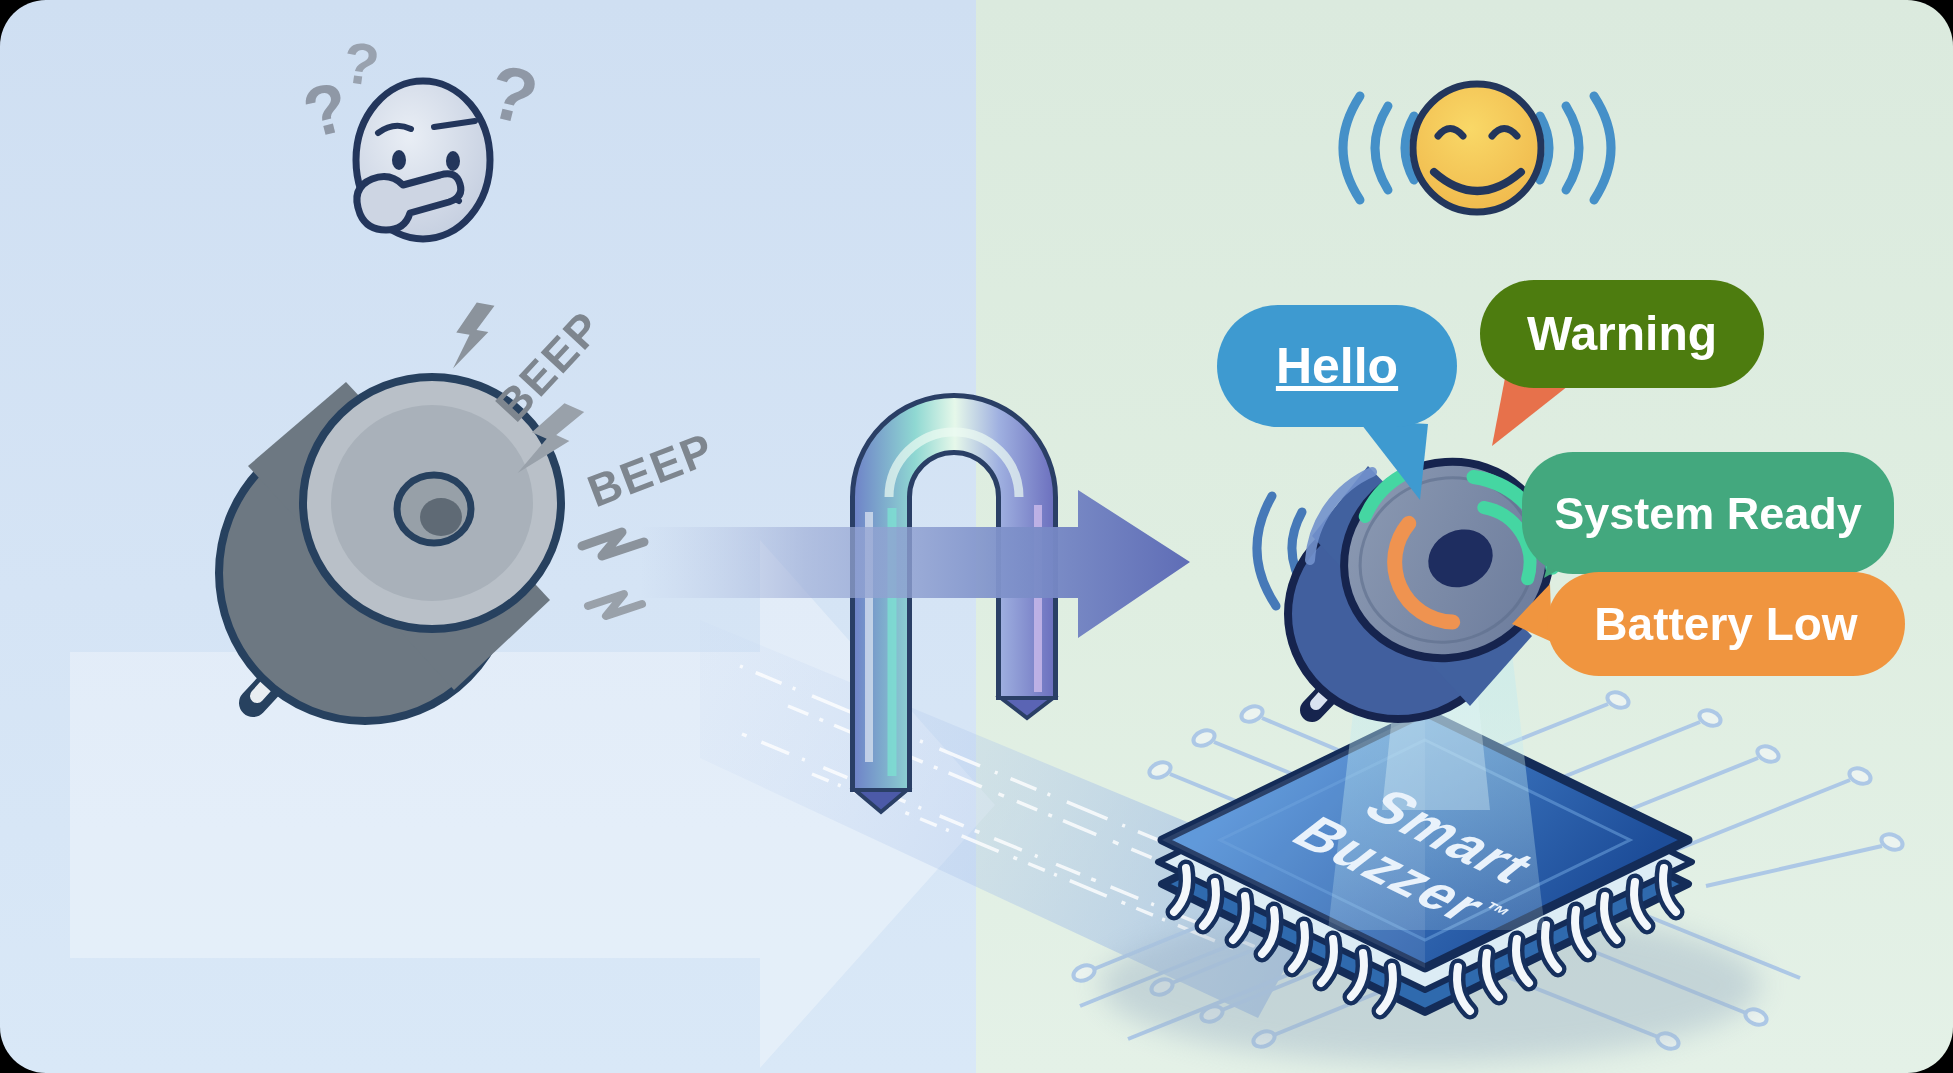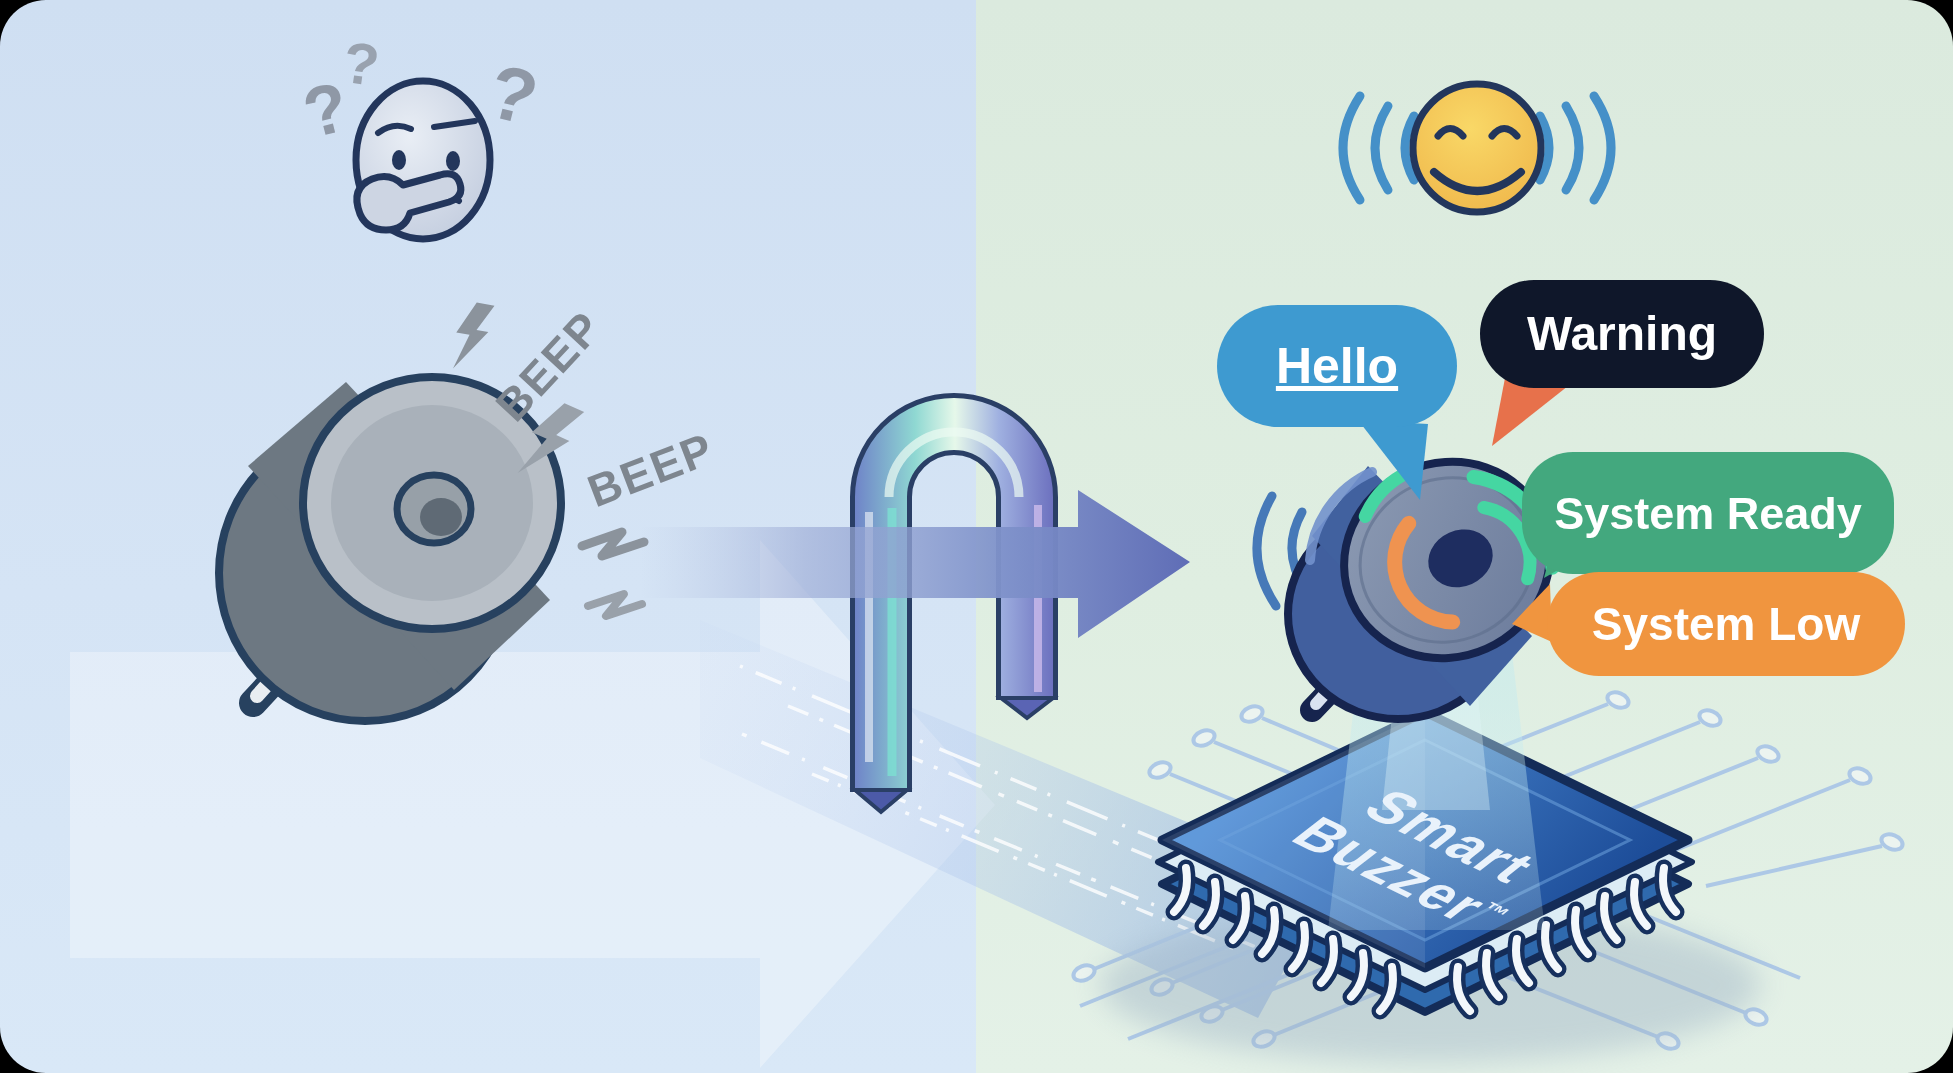--- a/index.html
+++ b/index.html
@@ -12,21 +12,21 @@
   .qmark{position:absolute;color:#8f98a6;font-weight:bold;transform-origin:center;line-height:1;}
   .q1{left:326px;top:110px;font-size:70px;transform:translate(-50%,-50%) rotate(-14deg);}
   .q2{left:361px;top:64px;font-size:58px;transform:translate(-50%,-50%) rotate(8deg);color:#99a2af;}
   .q3{left:513px;top:95px;font-size:76px;transform:translate(-50%,-50%) rotate(14deg);}
   .beep{position:absolute;color:#7e868f;font-weight:bold;font-size:45px;letter-spacing:2px;line-height:1;transform-origin:center;}
   .beep1{left:549px;top:366px;transform:translate(-50%,-50%) rotate(-47deg);}
   .beep2{left:651px;top:470px;transform:translate(-50%,-50%) rotate(-21deg);}
   .bubble{position:absolute;display:flex;align-items:center;justify-content:center;
           color:#ffffff;font-weight:bold;line-height:1;}
   .b-hello{left:1217px;top:305px;width:240px;height:122px;background:#3e9ad0;border-radius:61px;font-size:50px;text-decoration:underline;}
-  .b-warning{left:1480px;top:280px;width:284px;height:108px;background:#0f172a;border-radius:54px;font-size:48px;}
+  .b-warning{left:1480px;top:280px;width:284px;height:108px;background:#4d7c0f;border-radius:54px;font-size:48px;}
   .b-system{left:1522px;top:452px;width:372px;height:122px;background:#43a87e;border-radius:51px;font-size:45px;}
   .b-battery{left:1547px;top:572px;width:358px;height:104px;background:#f0953f;border-radius:52px;font-size:46px;}
   .chip-label{position:absolute;left:1425px;top:856px;transform:translate(-50%,-50%) rotate(26deg) skewX(-26deg) scaleY(0.95);
               color:#e9f2fb;font-weight:bold;font-size:55px;letter-spacing:2px;text-align:center;line-height:1.08;}
   .chip-label .tm{font-size:0.42em;vertical-align:super;letter-spacing:0;}
   .pin-o{stroke:#16305e;stroke-width:17;fill:none;stroke-linecap:round;}
   .pin-i{stroke:#f3f7fb;stroke-width:8;fill:none;stroke-linecap:round;}
 </style>
 </head>
 <body>
@@ -256,19 +256,19 @@
   <div class="qmark q1">?</div>
   <div class="qmark q2">?</div>
   <div class="qmark q3">?</div>
 
   <div class="beep beep1">BEEP</div>
   <div class="beep beep2">BEEP</div>
 
   <div class="bubble b-hello">Hello</div>
   <div class="bubble b-warning">Warning</div>
   <div class="bubble b-system">System Ready</div>
-  <div class="bubble b-battery">System Low</div>
+  <div class="bubble b-battery">Battery Low</div>
 
   <div class="chip-label">
     <div>Smart</div>
     <div><span>Buzzer</span><span class="tm">™</span></div>
   </div>
 </div>
 
 </body></html>

